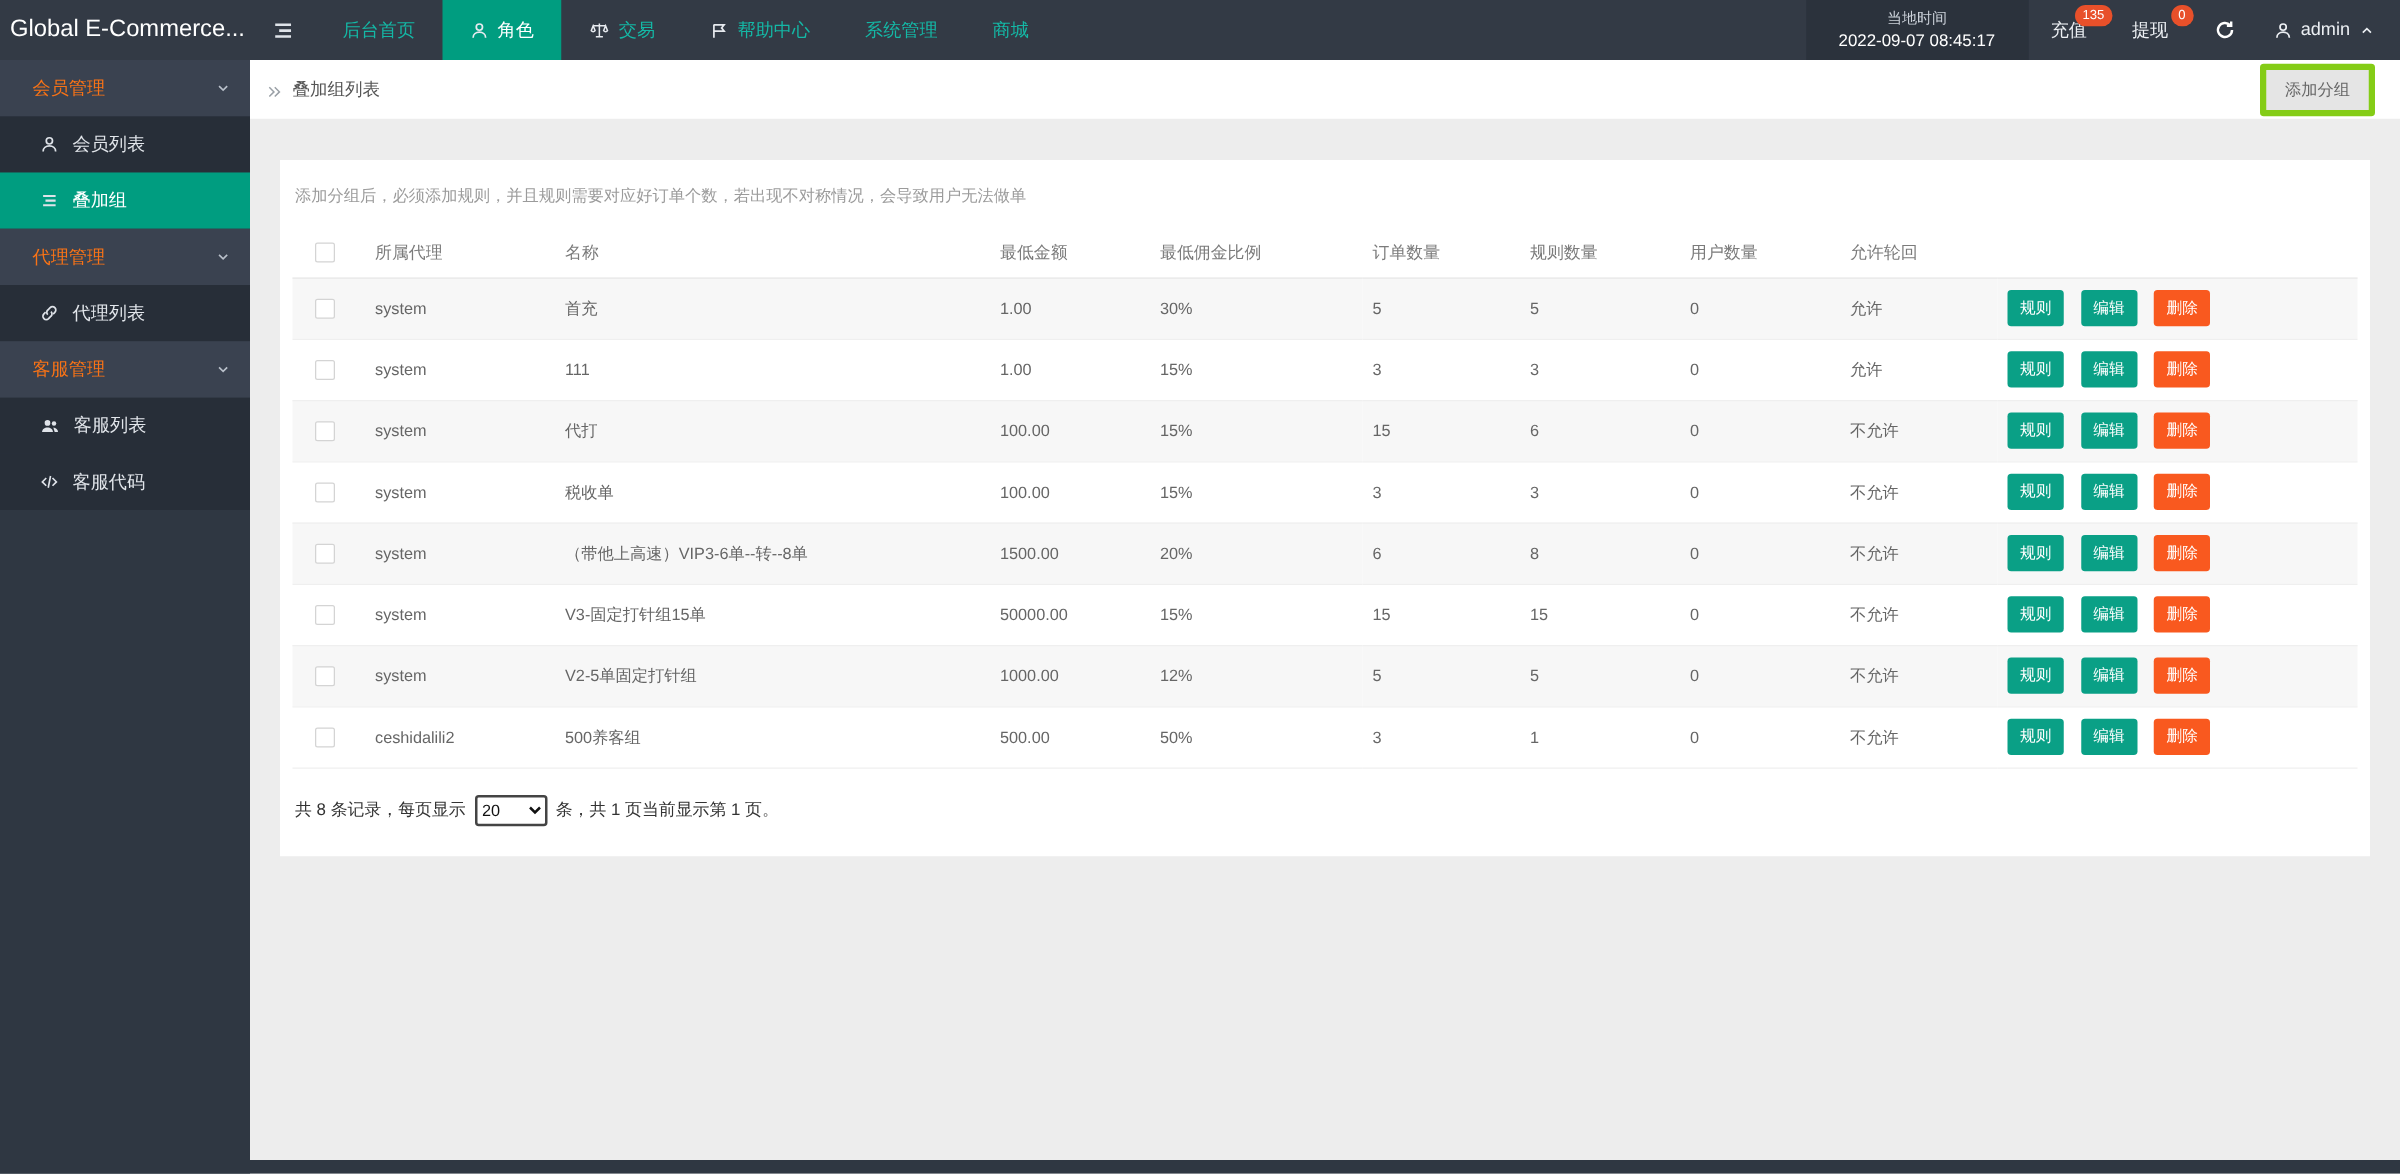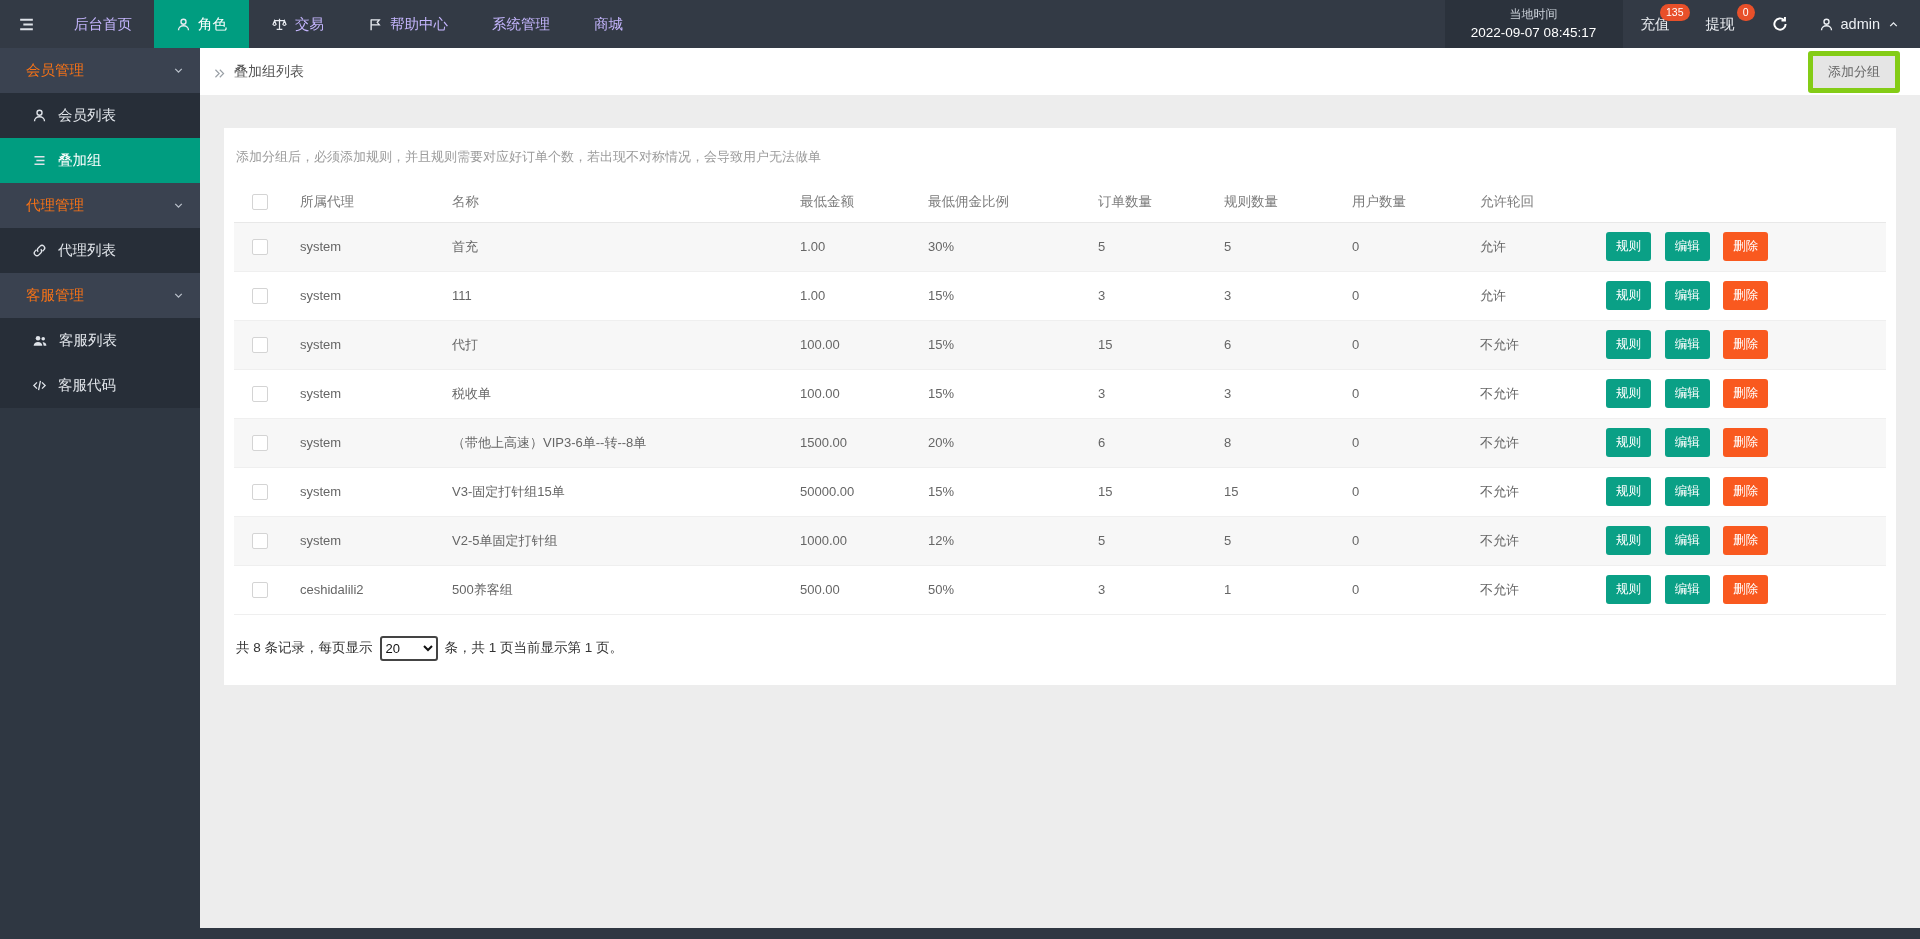--- a/index.html
+++ b/index.html
@@ -5,21 +5,21 @@
   * { margin:0; padding:0; box-sizing:border-box; }
   html,body { width:1920px; height:939px; overflow:hidden; }
   body { font-family:"Liberation Sans","DejaVu Sans",sans-serif; background:#ededed; position:relative; }
   svg { display:block; }
 
   
   .navbar { position:absolute; top:0; left:0; width:1920px; height:48px; background:#333a45; display:flex; align-items:stretch; color:#eceff3; z-index:5; }
   .logo { width:200px; display:flex; align-items:center; padding-left:8px; font-size:19px; color:#fff; white-space:nowrap; overflow:hidden; }
   .nav-toggle { width:52px; display:flex; align-items:center; justify-content:center; cursor:pointer; color:#dfe3e9; }
   .nav-menu { display:flex; align-items:stretch; }
-  .nav-item { display:flex; align-items:center; gap:7px; padding:0 22px; font-size:14.5px; color:#c4b5fd; cursor:pointer; }
+  .nav-item { display:flex; align-items:center; gap:7px; padding:0 22px; font-size:14.5px; color:#14b8a6; cursor:pointer; }
   .nav-item .nv-icon { color:#e7eaef; }
   .nav-item.active { background:#009d80; color:#fff; }
   .nav-right { margin-left:auto; display:flex; align-items:stretch; }
   .time-block { background:#2b323c; min-width:178px; display:flex; flex-direction:column; align-items:center; justify-content:center; line-height:1.5; padding:0 16px; }
   .time-label { font-size:12px; color:#ccd2da; }
   .time-value { font-size:13.5px; color:#fff; }
   .nav-badge-item { position:relative; display:flex; align-items:center; padding:0 18px; font-size:14.5px; cursor:pointer; }
   .badge { position:absolute; top:4px; right:-2px; background:#e8502a; color:#fff; font-size:10.5px; line-height:1; padding:3px 6px; border-radius:9px; min-width:9px; text-align:center; }
   .nav-refresh { display:flex; align-items:center; padding:0 18px; cursor:pointer; color:#fff; }
   .nav-user { display:flex; align-items:center; gap:7px; padding:0 20px 0 12px; font-size:14.5px; cursor:pointer; }
@@ -54,20 +54,21 @@
 
   .pager { margin-top:21px; margin-left:2px; color:#333; font-size:13.5px; display:flex; align-items:center; }
   .pager select { margin:0 7px; width:58px; height:25px; border:2px solid #444; border-radius:3px; font-size:13px; font-family:inherit; background:#fff; color:#111; }
 
   .bottom-bar { position:absolute; left:0; bottom:0; width:1920px; height:11px; background:#2f3742; z-index:6; }
 </style>
 </head>
 <body>
 
 <div class="navbar">
+  <div class="logo">Global E-Commerce...</div>
 
   <div class="nav-toggle">
     <span>
       <svg width="19" height="19" viewBox="0 0 24 24" fill="none" stroke="currentColor" stroke-width="2.6">
           <path d="M4 6h16M8 12h12M4 18h16"></path>
         </svg>
     </span>
   </div>
 
   <div class="nav-menu">

